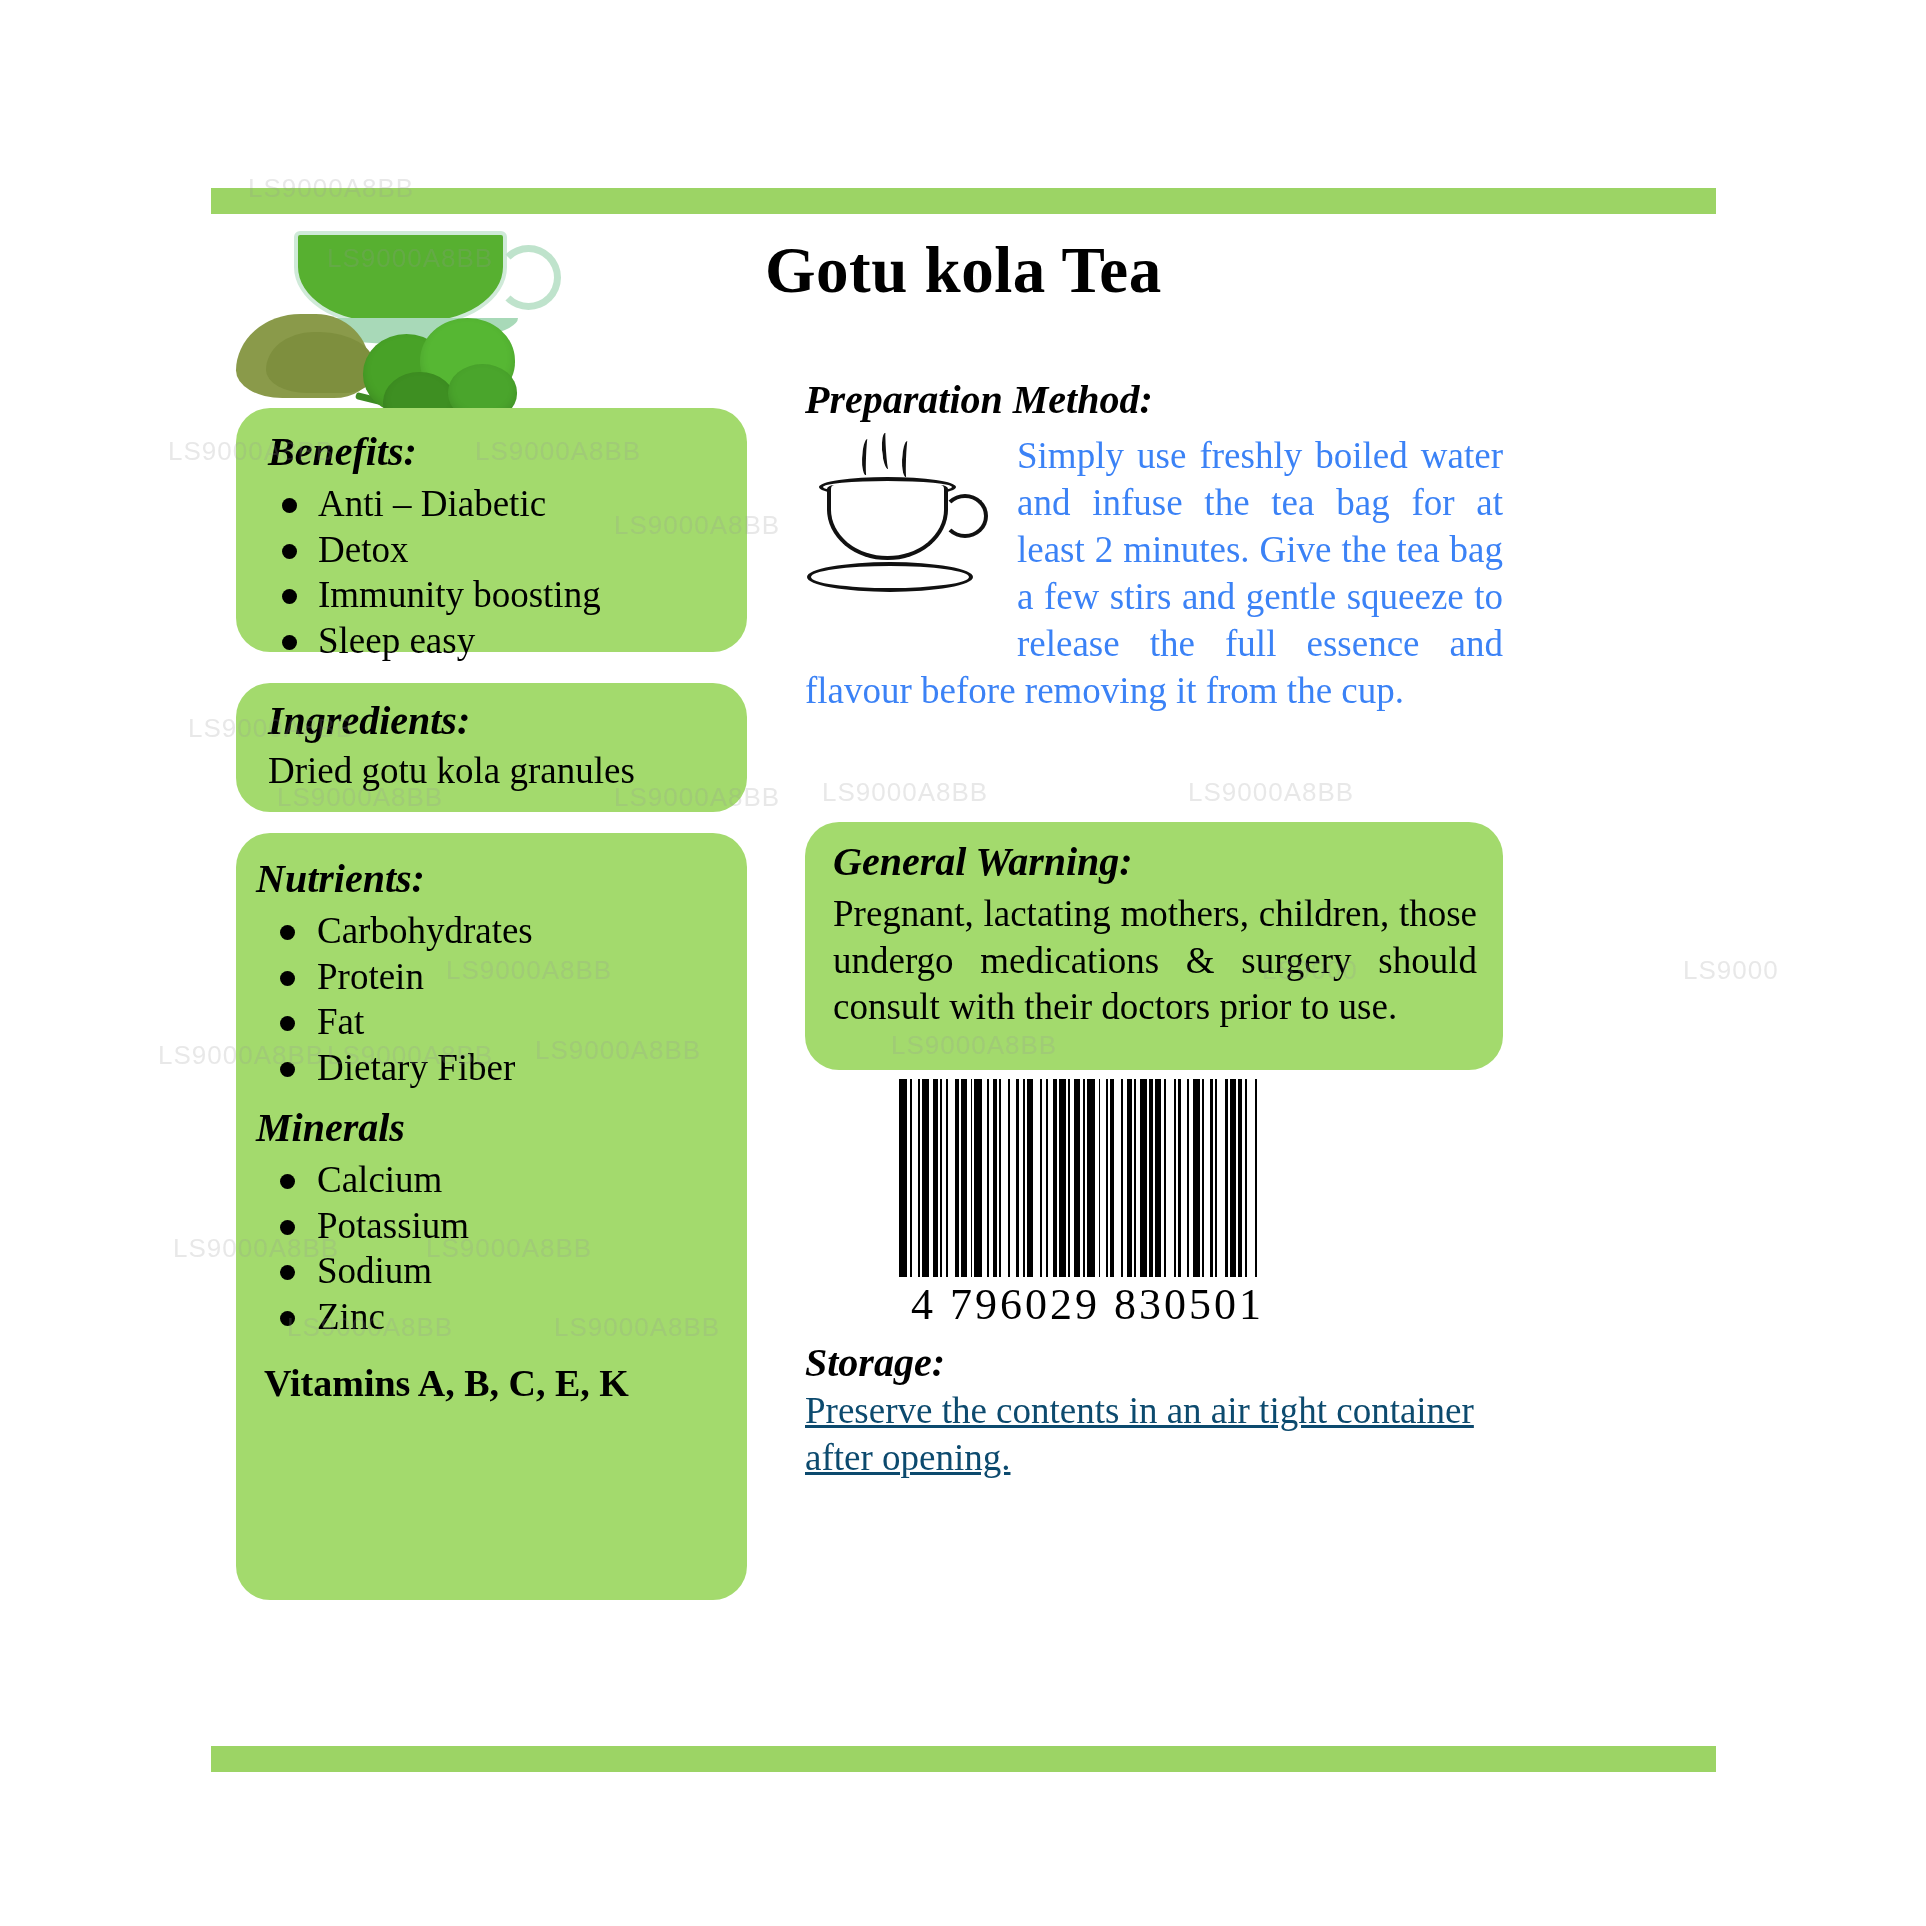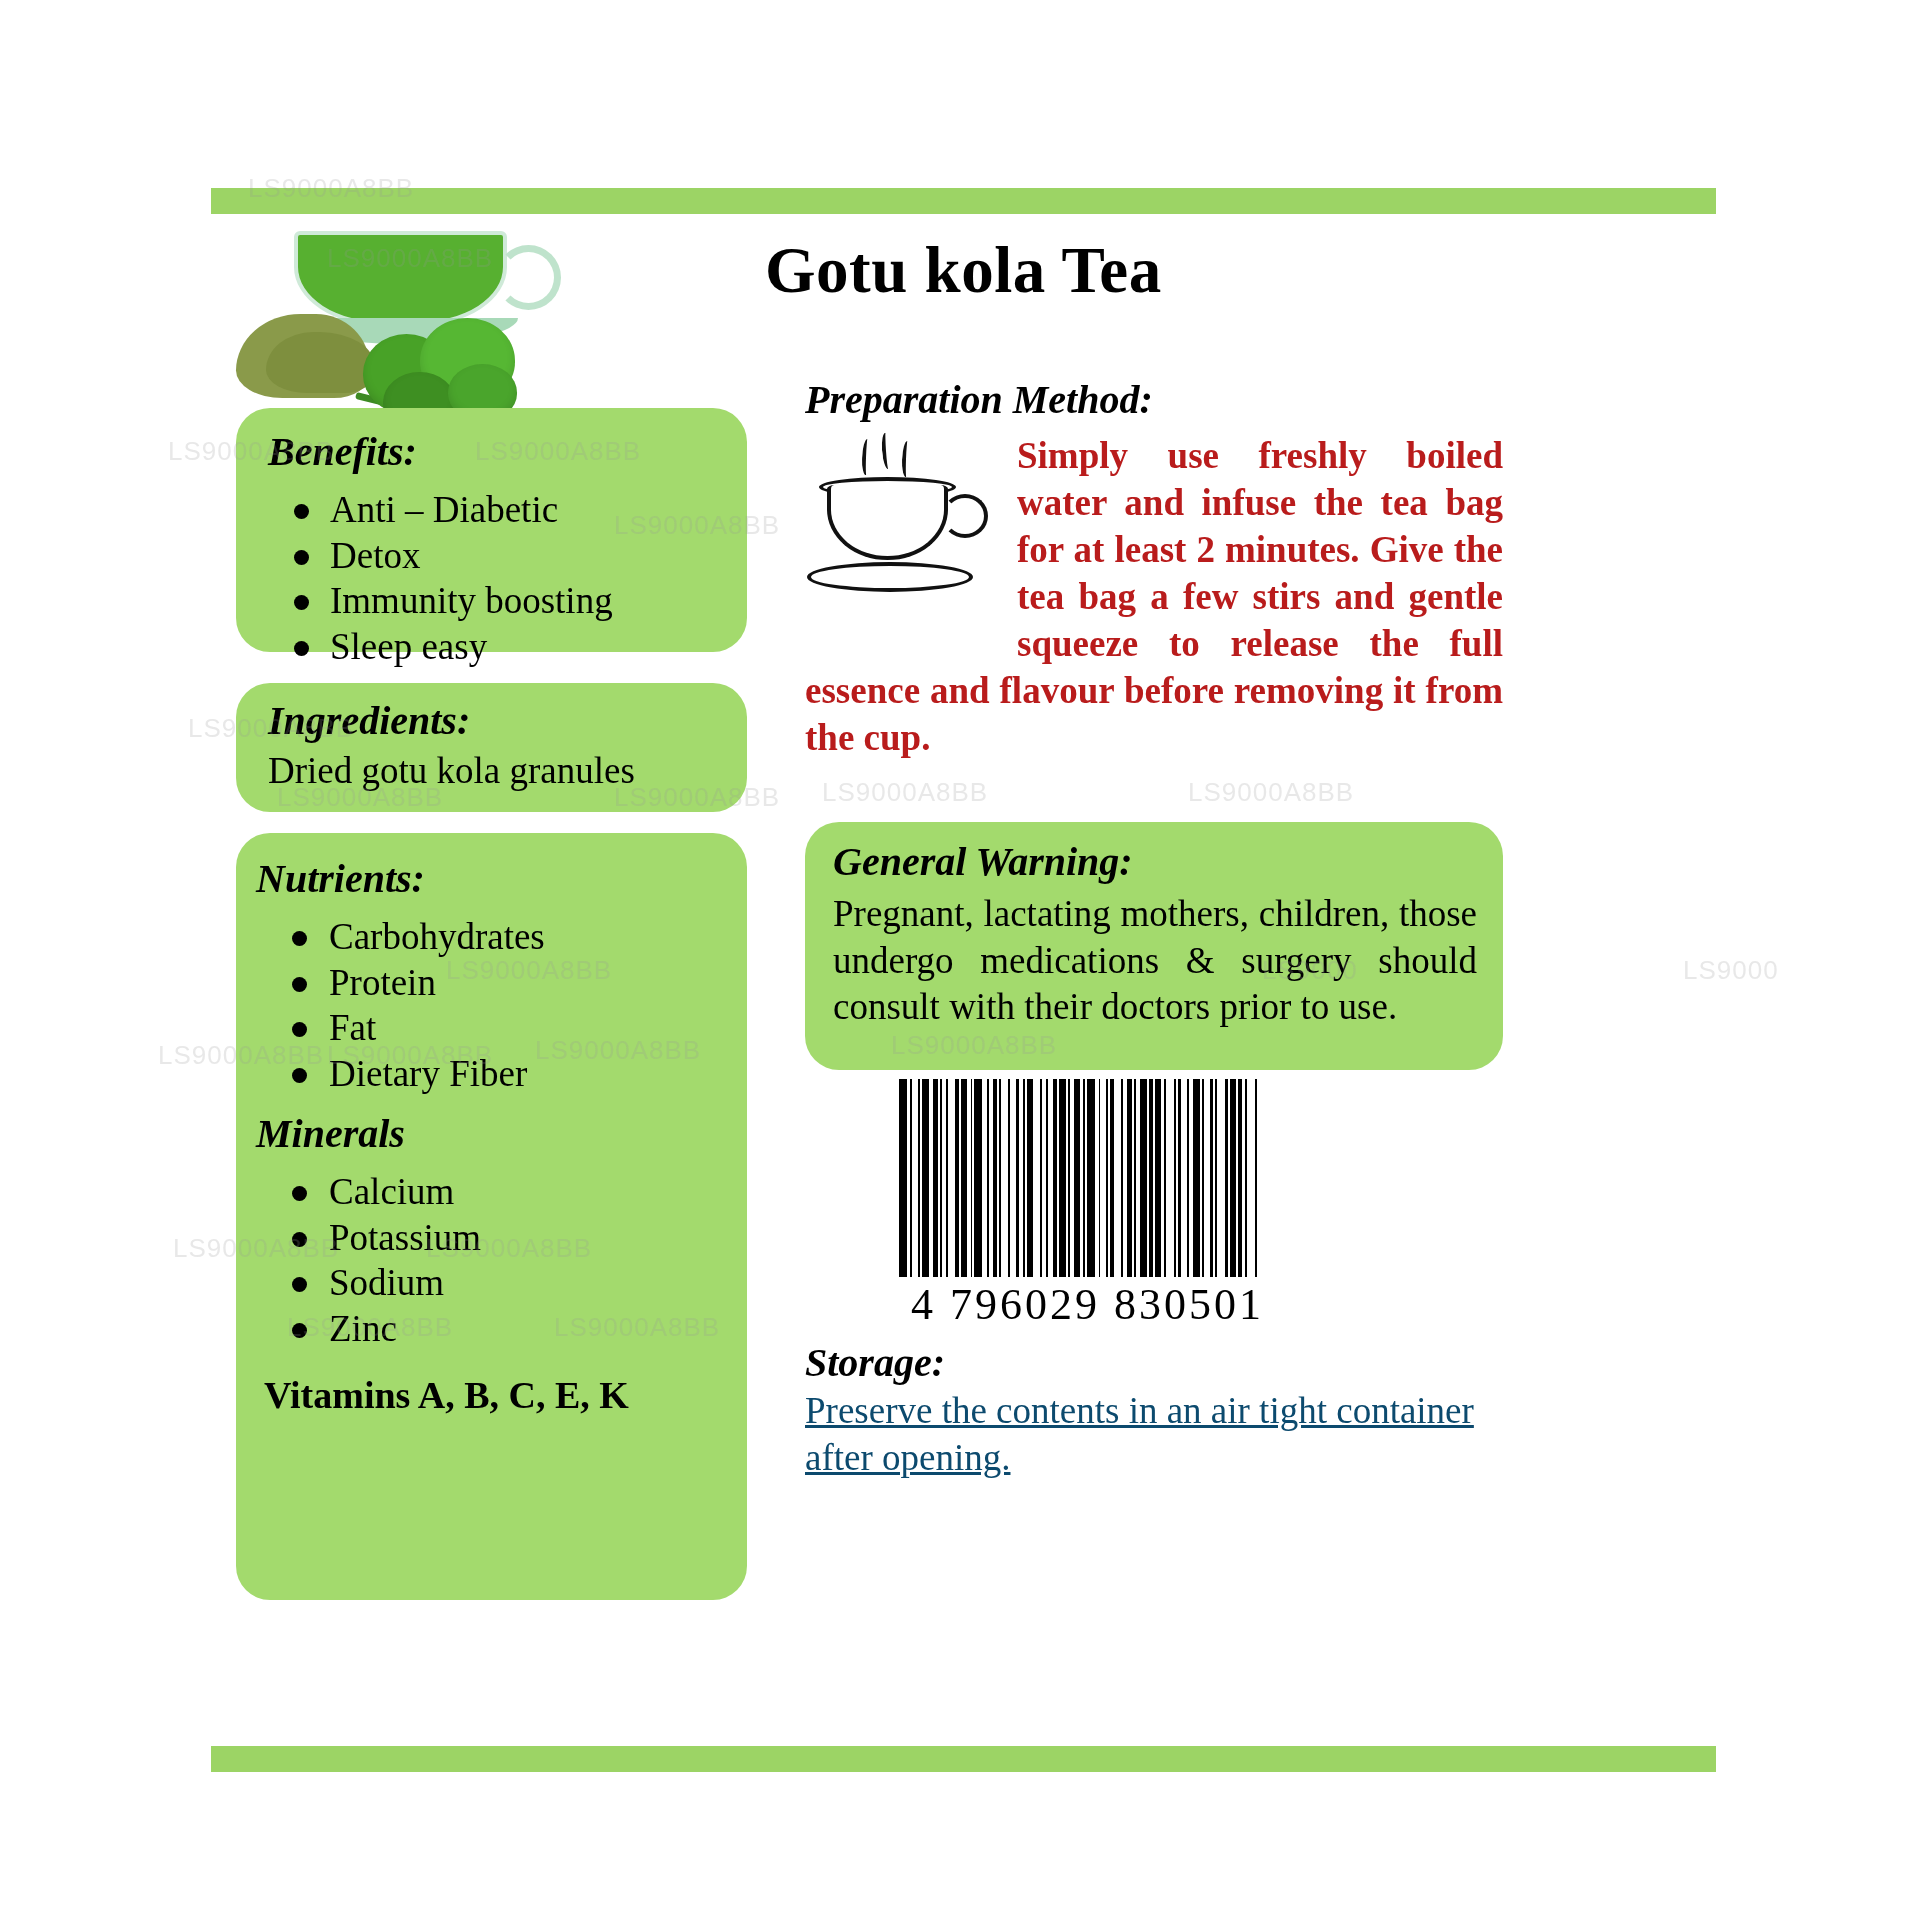--- a/index.html
+++ b/index.html
@@ -146,21 +146,21 @@
   }
 
   .body-text {
     font-size: 37px;
     color: #000;
     line-height: 1.24;
   }
 
   ul.bullets {
     list-style: none;
-    margin: 12px;
+    margin: 0;
     padding: 0;
   }
   ul.bullets li {
     position: relative;
     padding-left: 50px;
     font-size: 37px;
     line-height: 1.23;
     color: #000;
   }
   ul.bullets li:before {
@@ -198,22 +198,21 @@
     position: absolute;
     left: 594px;
     top: 188px;
     width: 698px;
   }
   .prep .hdr { margin-bottom: 10px; }
   .prep-body {
     font-size: 37px;
     line-height: 1.27;
     text-align: justify;
-    color: #b91c1c;
-    font-weight: bold;
+    color: #3b82f6;
   }
   .teacup-icon {
     float: left;
     width: 198px;
     height: 188px;
     margin: 4px 14px 0 0;
     position: relative;
   }
   .tc-body {
     position: absolute;

